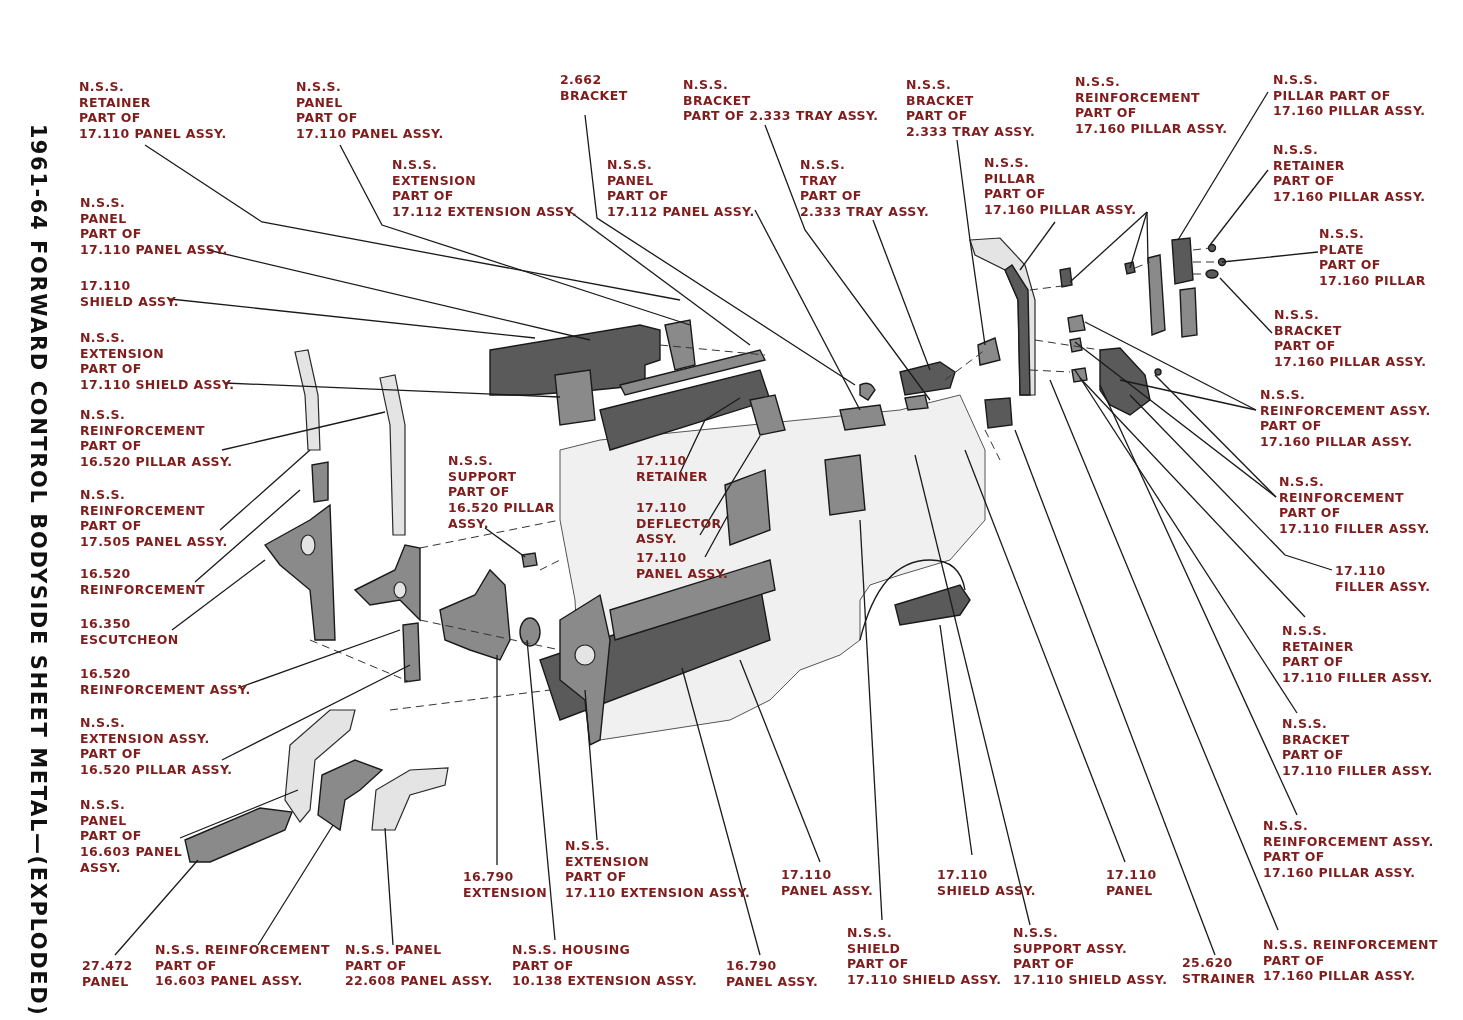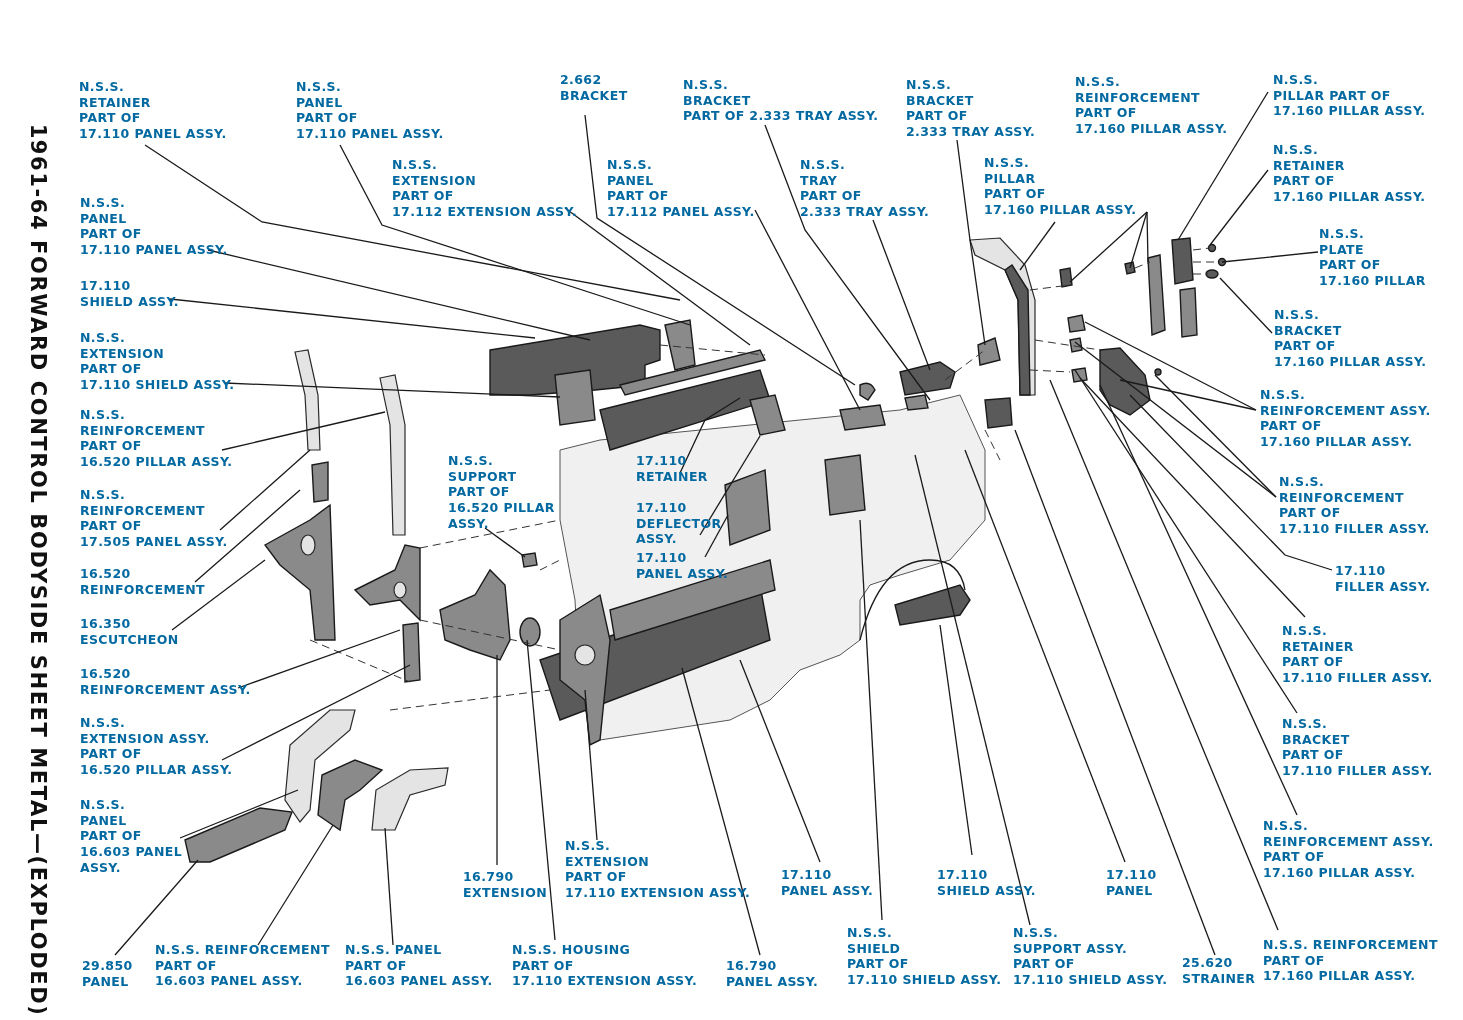--- a/index.html
+++ b/index.html
@@ -1,19 +1,19 @@
 <!DOCTYPE html>
 <html><head>
 <meta charset="utf-8">
 <style>
   html, body { margin: 0; padding: 0; background: #ffffff; }
   body { width: 1463px; height: 1020px; position: relative; overflow: hidden; font-family: "DejaVu Sans", sans-serif; color: #111; }
   #stage { position: absolute; left: 0; top: 0; width: 1463px; height: 1020px; }
   svg#art { position: absolute; left: 0; top: 0; }
-  .label { position: absolute; font-size: 12.5px; line-height: 15.7px; font-weight: bold; letter-spacing: 0.4px; white-space: pre; color: #0369a1; }
+  .label { position: absolute; font-size: 12.5px; line-height: 15.7px; font-weight: bold; letter-spacing: 0.4px; white-space: pre; color: #7f1d1d; }
   .side-title { position: absolute; left: 22px; top: 185px; width: 32px; height: 770px; }
   .side-title span { position: absolute; left: 50%; top: 50%; transform: translate(-50%, -50%) rotate(90deg); white-space: nowrap; font-size: 21px; font-weight: bold; letter-spacing: 1.6px; color: #111; }
   .leader { stroke: #1a1a1a; stroke-width: 1.3; fill: none; }
   .dash { stroke: #333; stroke-width: 1; fill: none; stroke-dasharray: 8 5; }
   .part-dark { fill: #5a5a5a; stroke: #1a1a1a; stroke-width: 1.4; }
   .part-mid { fill: #8a8a8a; stroke: #1a1a1a; stroke-width: 1.4; }
   .part-light { fill: #e4e4e4; stroke: #2a2a2a; stroke-width: 1.2; }
   .part-vlight { fill: #f0f0f0; stroke: #555; stroke-width: 1; }
 </style>
 </head>
@@ -268,30 +268,30 @@
   <div class="label" style="left:781px;top:867px">17.110
 PANEL ASSY.</div>
   <div class="label" style="left:726px;top:958px">16.790
 PANEL ASSY.</div>
   <div class="label" style="left:565px;top:838px">N.S.S.
 EXTENSION
 PART OF
 17.110 EXTENSION ASSY.</div>
   <div class="label" style="left:512px;top:942px">N.S.S. HOUSING
 PART OF
-17.110 EXTENSION ASSY.</div>
+10.138 EXTENSION ASSY.</div>
   <div class="label" style="left:463px;top:869px">16.790
 EXTENSION</div>
   <div class="label" style="left:345px;top:942px">N.S.S. PANEL
 PART OF
+22.608 PANEL ASSY.</div>
+  <div class="label" style="left:155px;top:942px">N.S.S. REINFORCEMENT
+PART OF
 16.603 PANEL ASSY.</div>
-  <div class="label" style="left:155px;top:942px">N.S.S. REINFORCEMENT
-PART OF
-16.603 PANEL ASSY.</div>
-  <div class="label" style="left:82px;top:958px">29.850
+  <div class="label" style="left:82px;top:958px">27.472
 PANEL</div>
   <div class="label" style="left:80px;top:797px">N.S.S.
 PANEL
 PART OF
 16.603 PANEL
 ASSY.</div>
   <div class="label" style="left:80px;top:715px">N.S.S.
 EXTENSION ASSY.
 PART OF
 16.520 PILLAR ASSY.</div>

